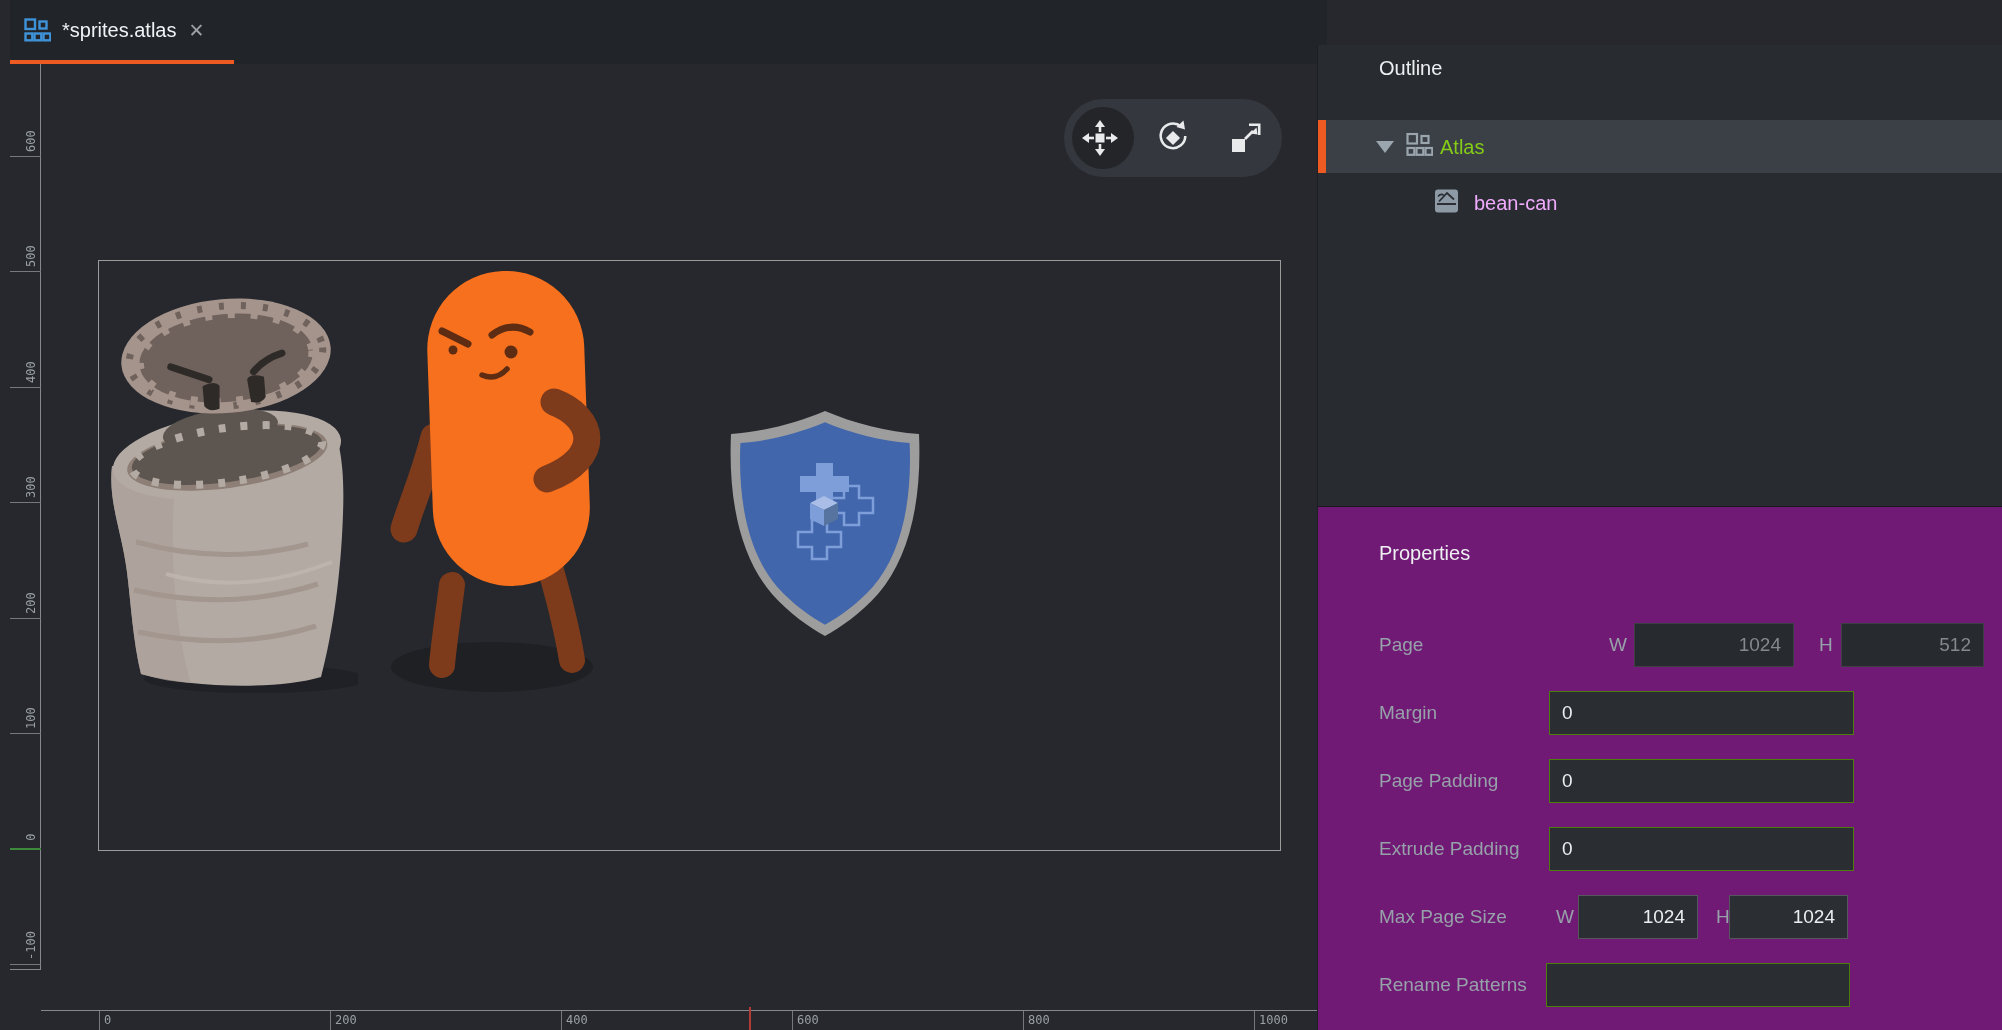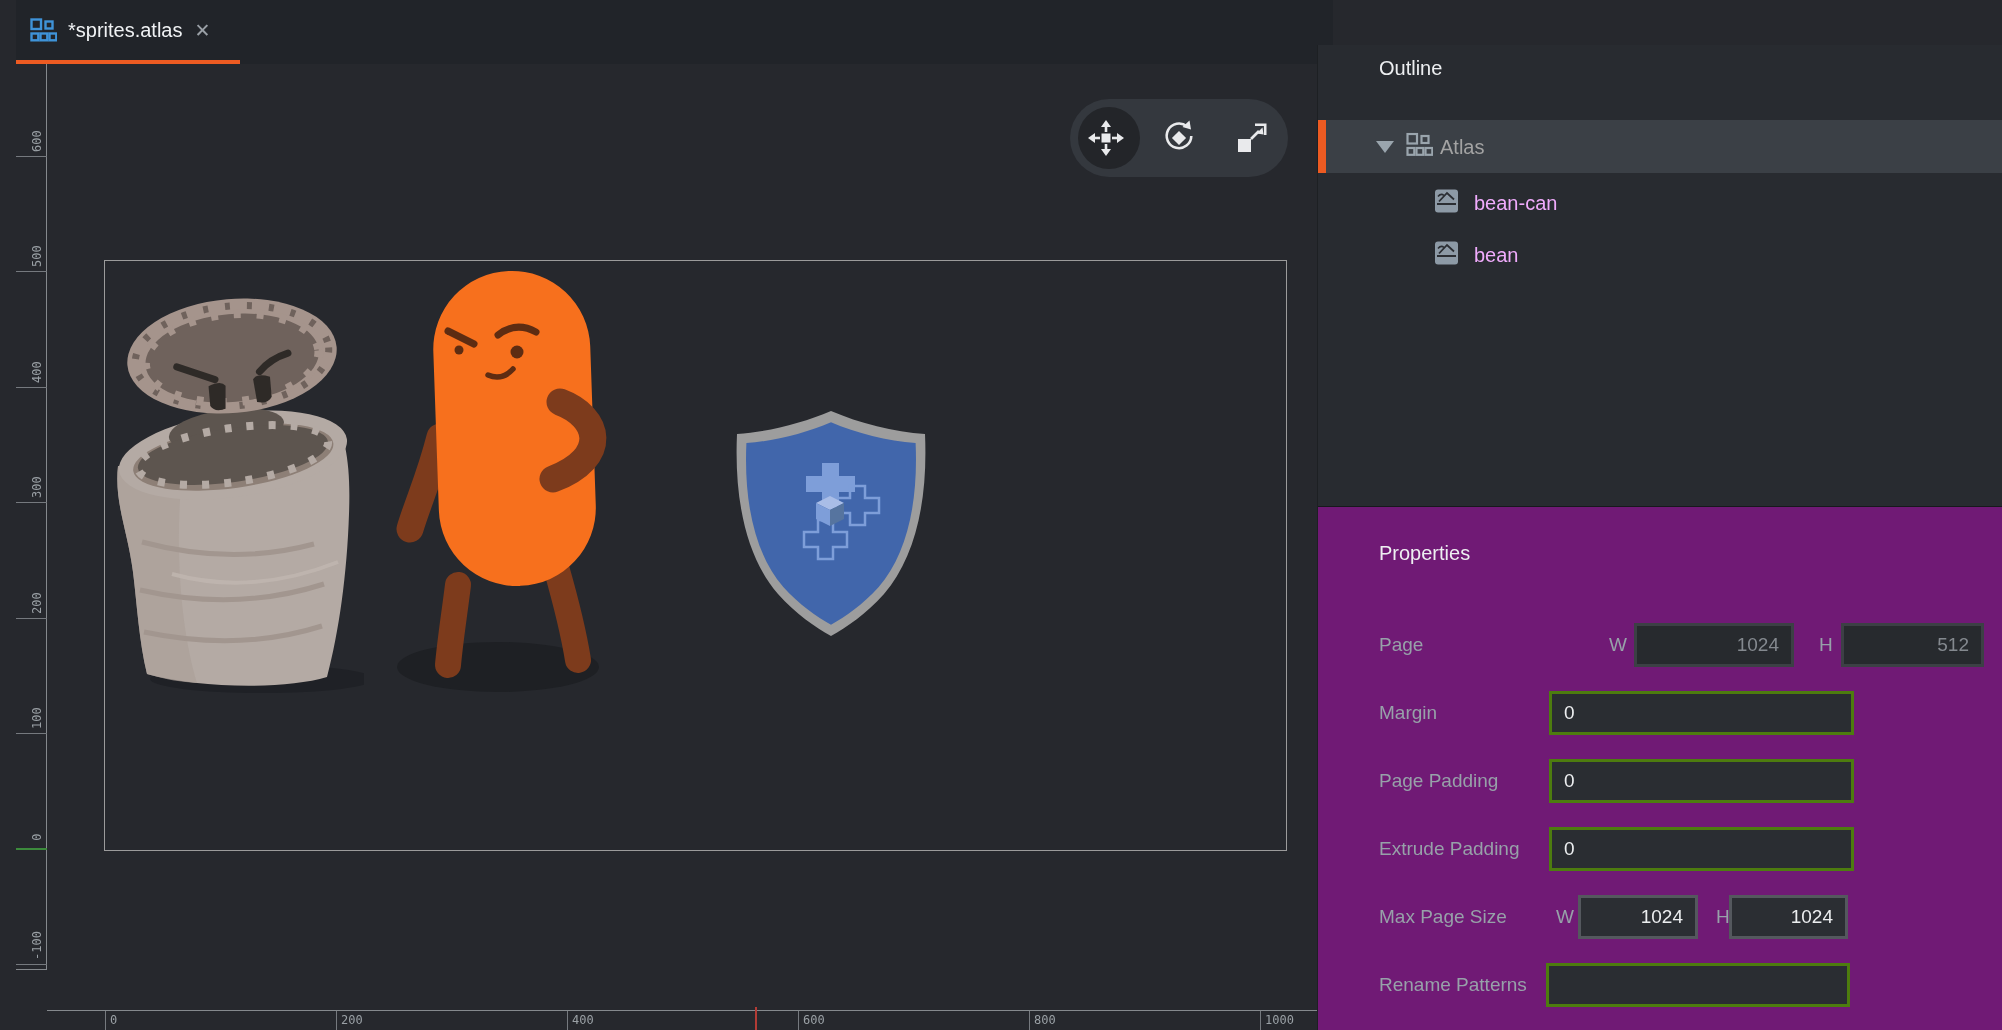--- a/index.html
+++ b/index.html
@@ -4,21 +4,21 @@
 <style>
   * { margin:0; padding:0; box-sizing:border-box; }
   html,body { width:2002px; height:1030px; }
   body {
     position:relative; overflow:hidden;
     background:#26282d;
     font-family:"Liberation Sans", sans-serif;
     color:#e8eaec;
   }
   
-  #left-region { position:absolute; left:16px; top:0; width:1317px; height:1018px; }
+  #left-region { position:absolute; left:10px; top:0; width:1317px; height:1018px; }
   #tab-bar { position:absolute; left:0; top:0; width:100%; height:64px; background:#212429; }
   .tab { position:absolute; left:0; top:0; height:61px; width:224px; display:flex; align-items:center; padding-left:14px; }
   .tab-title { font-size:20px; color:#f0f2f4; margin-left:11px; white-space:nowrap; }
   .tab-close { margin-left:12px; color:#9aa0a6; font-size:19px; line-height:1; cursor:default; }
   .tab-underline { position:absolute; left:0; top:60px; width:224px; height:4px; background:#ed5b22; }
 
   #canvas { position:absolute; left:0; top:64px; width:1317px; height:966px; background:#26282d; }
 
   
   #v-ruler { position:absolute; left:0; top:0; width:31px; height:906px; border-right:1px solid #85898d; border-bottom:1px solid #85898d; }
@@ -45,31 +45,31 @@
   
   #right-panel { position:absolute; left:1317px; top:0; width:685px; height:1030px; background:#25282c; border-left:1px solid #1d2023;margin-top:45px; }
   #outline-section { position:absolute; left:0; top:0; width:100%; height:462px; background:#282b30; border-bottom:1px solid #17191c; }
   .panel-header { position:absolute; left:61px; top:12px; font-size:20px; color:#edeff1; }
   #atlas-row { position:absolute; left:0; top:75px; width:100%; height:53px; background:#3b4046; }
   .selection-bar { position:absolute; left:0; top:0; width:8px; height:100%; background:#ed5b22; }
   .disclosure { position:absolute; left:58px; top:50%; transform:translateY(-50%); width:0; height:0;
                 border-left:9px solid transparent; border-right:9px solid transparent; border-top:12px solid #9aa5ad; }
   .row-icon { position:absolute; top:50%; transform:translateY(-50%); }
   .tree-label { position:absolute; top:50%; transform:translateY(-50%); font-size:20px; }
-  #atlas-row .tree-label { left:122px; color:#a3a3a3; }
+  #atlas-row .tree-label { left:122px; color:#84cc16; }
   .tree-item { position:absolute; left:0; width:100%; height:52px; }
   .tree-item .row-icon { left:116px; }
   .tree-item .tree-label { left:156px; color:#f0abfc; }
 
   #properties-section { position:absolute; left:0; top:462px; width:100%; height:568px; background:#701a75; }
   #properties-section .panel-header { top:35px; }
   .prop-row { position:absolute; left:0; width:100%; height:46px; }
   .prop-label { position:absolute; left:61px; top:0; line-height:46px; font-size:19px; color:#97a1a9; white-space:nowrap; }
   .wh-label { position:absolute; top:0; line-height:46px; font-size:19px; color:#97a1a9; }
-  .prop-input { position:absolute; top:1px; height:44px; background:#2a2d32; border:3px solid #4d7c0f;
+  .prop-input { position:absolute; top:1px; height:44px; background:#2a2d32; border:1px solid #4d7c0f;
                 color:#eceef0; font-size:19px; font-family:"Liberation Sans", sans-serif; padding:0 12px; outline:none; }
   .prop-input.ro { background:#272a2e; border-color:#3c4045; color:#84898f; text-align:right; }
   .prop-input.num { text-align:right; border-color:#54585e; background:#2b2e33; }
 </style>
 </head>
 <body>
 
 <div id="left-region">
 
   <div id="tab-bar">
@@ -271,31 +271,20 @@
       <span class="row-icon">
         <svg width="25" height="25" viewBox="0 0 25 25">
           <rect x="1" y="1" width="23" height="23" rx="3" fill="#8d9aa6"></rect>
           <path d="M3 15.5 H22" stroke="#2b2e33" stroke-width="1.8"></path>
           <path d="M5 13 L13 4.5 L20 11" stroke="#2b2e33" stroke-width="1.8" fill="none"></path>
           <path d="M4 8 Q7 4.5 10 7" stroke="#2b2e33" stroke-width="1.6" fill="none"></path>
         </svg>
       </span>
       <span class="tree-label">bean-can</span>
     </div>
-    <div class="tree-item" style="top:184px;">
-      <span class="row-icon">
-        <svg width="25" height="25" viewBox="0 0 25 25">
-          <rect x="1" y="1" width="23" height="23" rx="3" fill="#8d9aa6"></rect>
-          <path d="M3 15.5 H22" stroke="#2b2e33" stroke-width="1.8"></path>
-          <path d="M5 13 L13 4.5 L20 11" stroke="#2b2e33" stroke-width="1.8" fill="none"></path>
-          <path d="M4 8 Q7 4.5 10 7" stroke="#2b2e33" stroke-width="1.6" fill="none"></path>
-        </svg>
-      </span>
-      <span class="tree-label">bean</span>
-    </div>
   </div>
 
   <div id="properties-section">
     <div class="panel-header">Properties</div>
   </div>
 
   <div class="prop-row" style="top:577px;">
     <span class="prop-label">Page</span>
     <span class="wh-label" style="left:291px;">W</span>
     <input class="prop-input ro" style="left: 316px; width: 160px;" readonly="" value="1024">

